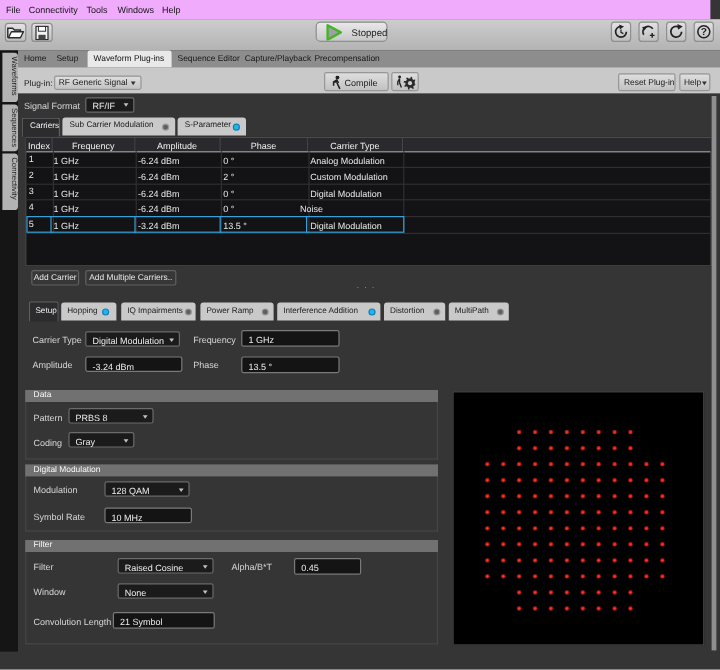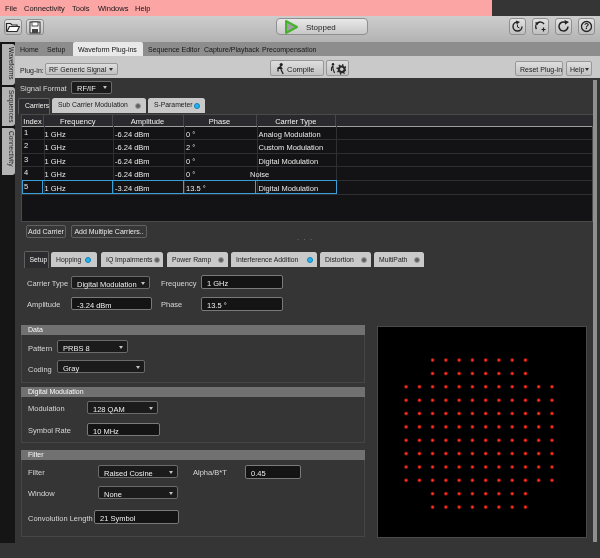--- a/index.html
+++ b/index.html
@@ -1,20 +1,20 @@
 <!DOCTYPE html>
 <html><head>
 <meta charset="utf-8">
 <style>
 *{margin:0;padding:0;box-sizing:border-box;}
 html,body{width:600px;height:558px;overflow:hidden;}
 #app{position:relative;width:600px;height:558px;font-family:"Liberation Sans",sans-serif;background:#353535;overflow:hidden;}
 .ab{position:absolute;}
 
-#menubar{left:0;top:0;width:492px;height:16px;background:#fca5a5;color:#141414;font-size:7.5px;}
+#menubar{left:0;top:0;width:592px;height:16px;background:#f0abfc;color:#141414;font-size:7.5px;}
 #menubar span{position:absolute;top:4px;}
 #toolbar{left:0;top:16px;width:600px;height:26px;background:linear-gradient(#cdcdcd,#b3b3b3);}
 .tbtn{position:absolute;border:1px solid #8f8f8f;border-radius:3px;background:linear-gradient(#e2e2e2,#bfbfbf);}
 #topstrip{left:15px;top:42px;width:585px;height:14px;background:#8d8d8d;color:#161616;font-size:7px;}
 #topstrip span{position:absolute;top:3.5px;white-space:nowrap;}
 .toptab-sel{position:absolute;left:58px;top:0;width:70px;height:14px;background:#e9e9e9;border-radius:2px 2px 0 0;}
 #pluginrow{left:15px;top:56px;width:585px;height:22px;background:#c9c9c9;color:#1a1a1a;font-size:7.5px;}
 .lbtn{position:absolute;border:1px solid #979797;border-radius:2px;background:linear-gradient(#dedede,#c2c2c2);color:#1a1a1a;font-size:7.5px;text-align:center;}
 
 #leftstrip{left:0;top:42px;width:15px;height:501px;background:#151515;}
@@ -68,21 +68,21 @@
         <path d="M2 11.5 L4.5 6.5 L14.5 6.5 L12 11.5 Z" fill="#fdfdfd" stroke="#2a2a2a" stroke-width="1.2" stroke-linejoin="round"></path>
       </svg>
     </div>
     <div class="tbtn" style="left:26px;top:3px;width:18px;height:16px;">
       <svg width="14" height="13" viewBox="0 0 14 13" style="margin:1px auto;">
         <rect x="2" y="1" width="10" height="11" fill="#f2f2f2" stroke="#2a2a2a" stroke-width="1"></rect>
         <rect x="4" y="1" width="6" height="4" fill="#fff" stroke="#2a2a2a" stroke-width="0.8"></rect>
         <rect x="4" y="8" width="6" height="4" fill="#444"></rect>
       </svg>
     </div>
-    <div class="tbtn" style="left:276px;top:1.5px;width:92px;height:17px;border-radius:4px;background:linear-gradient(#e8e8e8,#c8c8c8);">
+    <div class="tbtn" style="left:263px;top:1.5px;width:60px;height:17px;border-radius:4px;background:linear-gradient(#e8e8e8,#c8c8c8);">
       <svg width="15" height="14" viewBox="0 0 15 14" style="position:absolute;left:7px;top:1.5px;">
         <path d="M2 1 L13 7 L2 13 Z" fill="#a39ca9" stroke="#44b52b" stroke-width="2" stroke-linejoin="round"></path>
       </svg>
       <span style="position:absolute;left:29px;top:4.5px;font-size:8px;color:#222;">Stopped</span>
     </div>
     <div class="tbtn" style="left:509px;top:2px;width:17px;height:17px;">
       <svg width="13" height="13" viewBox="0 0 13 13" style="margin:1px auto;">
         <path d="M11 6.5 A4.5 4.5 0 1 1 6.5 2" fill="none" stroke="#222" stroke-width="1.4"></path>
         <path d="M5 0.5 L9 2 L5.5 4.5 Z" fill="#222"></path>
         <path d="M6.5 4.5 L6.5 7 L8.5 8" stroke="#222" stroke-width="1" fill="none"></path>
@@ -285,21 +285,21 @@
       </div>
 
     <div class="gbox" style="top:247px;height:58px;"></div>
     <div class="gbar" style="top:247px;">Data</div>
     <span class="lab" style="left:13px;top:266px;">Pattern</span>
     <div class="drop" style="left:42px;top:262px;width:71px;height:13px;">
         <span class="tx">PRBS 8</span>
         <span class="ar"></span>
       </div>
     <span class="lab" style="left:13px;top:287px;">Coding</span>
-    <div class="drop" style="left:42px;top:282px;width:88px;height:13px;">
+    <div class="drop" style="left:42px;top:282px;width:55px;height:13px;">
         <span class="tx">Gray</span>
         <span class="ar"></span>
       </div>
 
     <div class="gbox" style="top:309px;height:56px;"></div>
     <div class="gbar" style="top:309px;">Digital Modulation</div>
     <span class="lab" style="left:13px;top:326px;">Modulation</span>
     <div class="drop" style="left:72px;top:323px;width:71px;height:13px;">
         <span class="tx">128 QAM</span>
         <span class="ar"></span>

